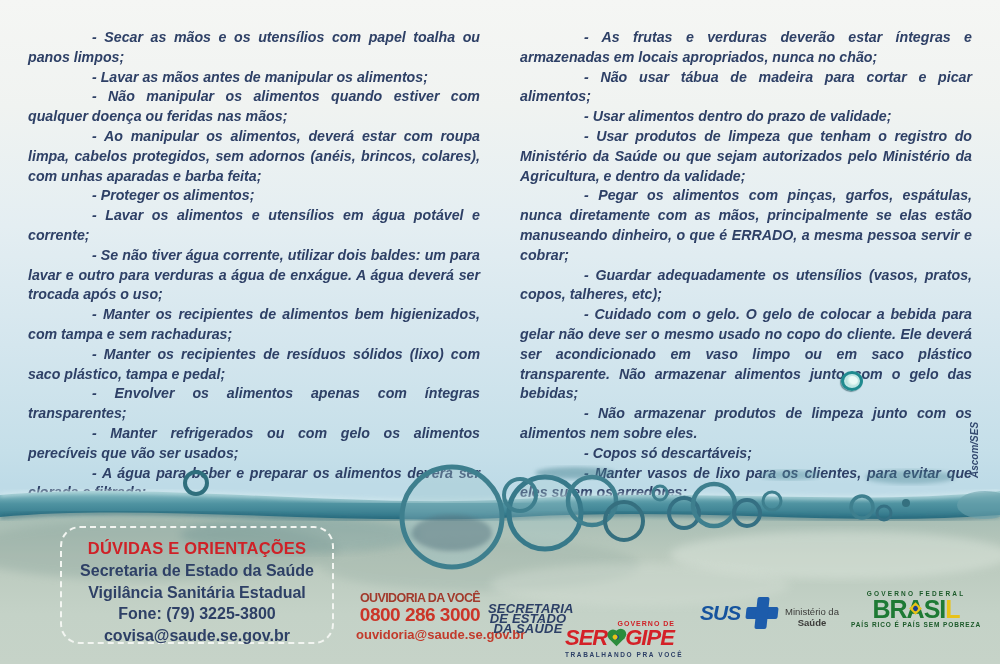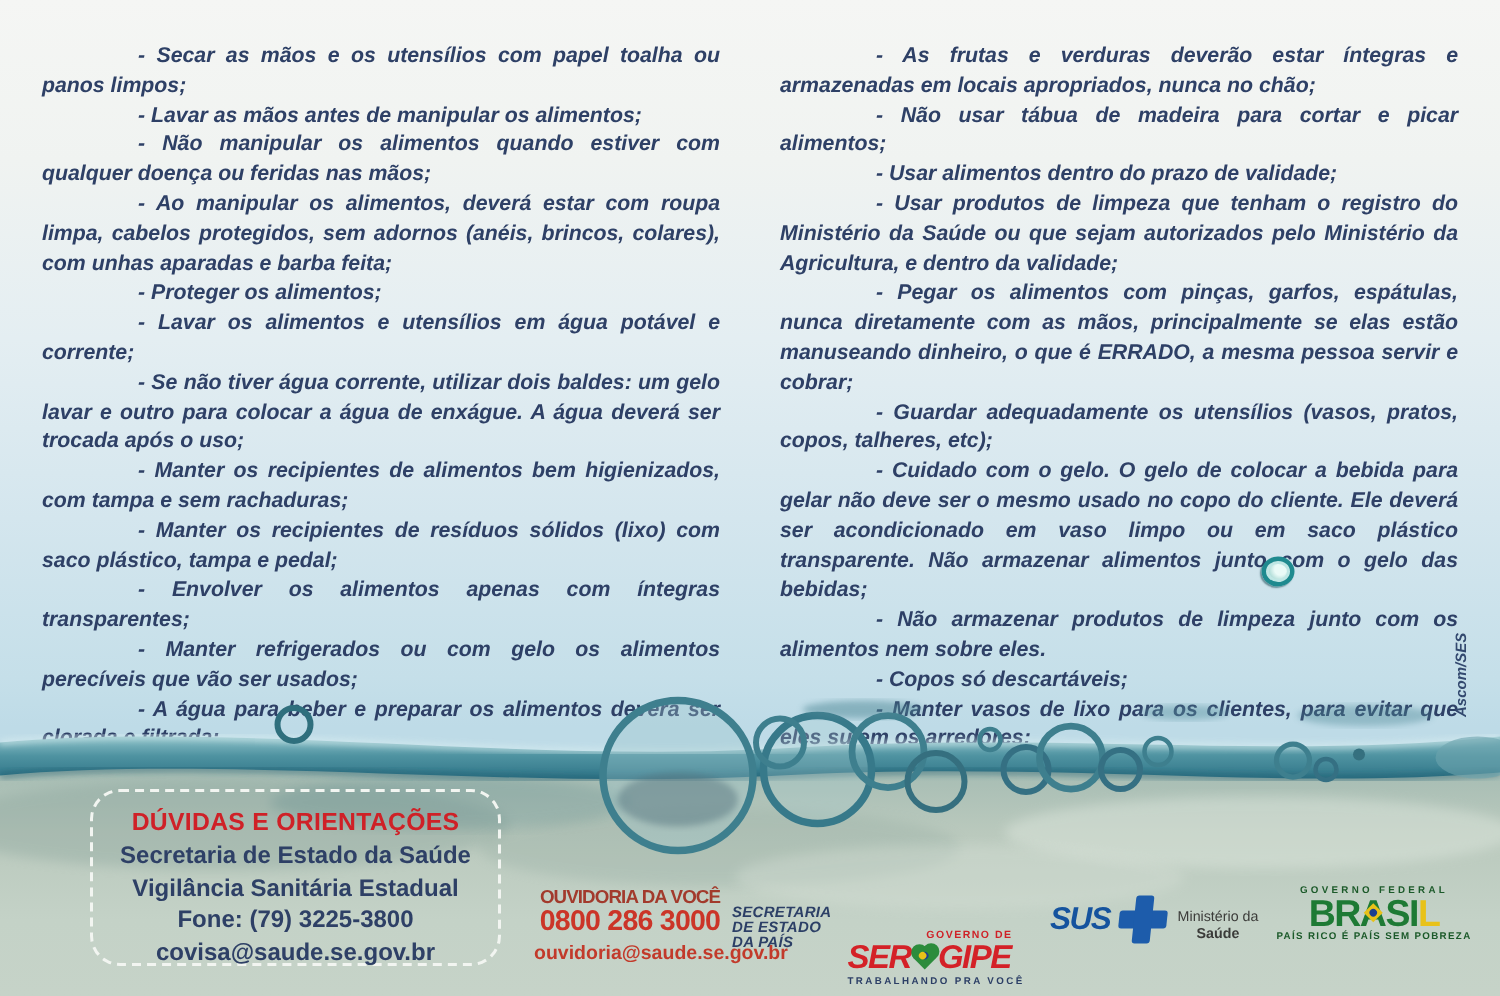--- a/index.html
+++ b/index.html
@@ -48,22 +48,22 @@
   }
 
   
   .footer-item { position:absolute; }
 
   .ouvidoria { left:356px; top:591px; width:128px; text-align:center; }
   .ouvidoria .t1 { color:#a23a2c; font-weight:bold; font-size:12.5px; letter-spacing:-.6px; white-space:nowrap; }
   .ouvidoria .t2 { color:#cb3528; font-weight:bold; font-size:19px; letter-spacing:-.5px; line-height:20px; white-space:nowrap; }
   .ouvidoria .t3 { color:#c23a2b; font-weight:bold; font-size:13px; margin-top:2px; white-space:nowrap; }
 
-  .secretaria { left:488px; top:604px; width:80px; 
-    color:#2c3f66; font-weight:bold; font-style:italic; font-size:10px; line-height:10px; letter-spacing:.2px; }
+  .secretaria { left:488px; top:604px; width:80px; text-align:center;
+    color:#2c3f66; font-weight:bold; font-style:italic; font-size:13px; line-height:10px; letter-spacing:.2px; }
 
   .sergipe { left:565px; top:620px; width:110px; }
   .sergipe .gov { color:#cf2127; font-weight:bold; font-size:7px; letter-spacing:1px; text-align:right; }
   .sergipe .name { color:#d42127; font-weight:bold; font-style:italic; font-size:22px;
     letter-spacing:-1px; line-height:22px; white-space:nowrap; display:flex; align-items:center; }
   .sergipe .tag { color:#2c3f66; font-weight:bold; font-size:6.5px; letter-spacing:1.6px; margin-top:2px; white-space:nowrap; }
 
   .heart { position:relative; display:inline-block; width:11px; height:11px;
     background:#2c8c3c; transform:rotate(-45deg); margin:0 3px 0 4px; }
   .heart::before, .heart::after { content:""; position:absolute; width:11px; height:11px;
@@ -109,21 +109,21 @@
 
 <div class="page">
 
   <div class="col col-left">
     <p>- Secar as mãos e os utensílios com papel toalha ou panos limpos;</p>
     <p>- Lavar as mãos antes de manipular os alimentos;</p>
     <p>- Não manipular os alimentos quando estiver com qualquer doença ou feridas nas mãos;</p>
     <p>- Ao manipular os alimentos, deverá estar com roupa limpa, cabelos protegidos, sem adornos (anéis, brincos, colares), com unhas aparadas e barba feita;</p>
     <p>- Proteger os alimentos;</p>
     <p>- Lavar os alimentos e utensílios em água potável e corrente;</p>
-    <p>- Se não tiver água corrente, utilizar dois baldes: um gelo lavar e outro para colocar a água de enxágue. A água deverá ser trocada após o uso;</p>
+    <p>- Se não tiver água corrente, utilizar dois baldes: um para lavar e outro para verduras a água de enxágue. A água deverá ser trocada após o uso;</p>
     <p>- Manter os recipientes de alimentos bem higienizados, com tampa e sem rachaduras;</p>
     <p>- Manter os recipientes de resíduos sólidos (lixo) com saco plástico, tampa e pedal;</p>
     <p>- Envolver os alimentos apenas com íntegras transparentes;</p>
     <p>- Manter refrigerados ou com gelo os alimentos perecíveis que vão ser usados;</p>
     <p>- A água para beber e preparar os alimentos deverá ser clorada e filtrada;</p>
     <p>- As vitrines de exposição dos alimentos deverão estar limpas;</p>
   </div>
 
   <div class="col col-right">
     <p>- As frutas e verduras deverão estar íntegras e armazenadas em locais apropriados, nunca no chão;</p>
@@ -210,21 +210,21 @@
   </div>
 
   <div class="footer-item ouvidoria">
     <div class="t1">OUVIDORIA DA VOCÊ</div>
     <div class="t2">0800 286 3000</div>
     <div class="t3">ouvidoria@saude.se.gov.br</div>
   </div>
 
   <div class="footer-item secretaria">
     <div>SECRETARIA DE ESTADO</div>
-    <div>DA PAÍS</div>
+    <div>DA SAÚDE</div>
   </div>
 
   <div class="footer-item sergipe">
     <div class="gov">GOVERNO DE</div>
     <div class="name">
       <span>SER</span>
       <span class="heart">
           <span class="heart-dot"></span>
         </span>
       <span>GIPE</span>

